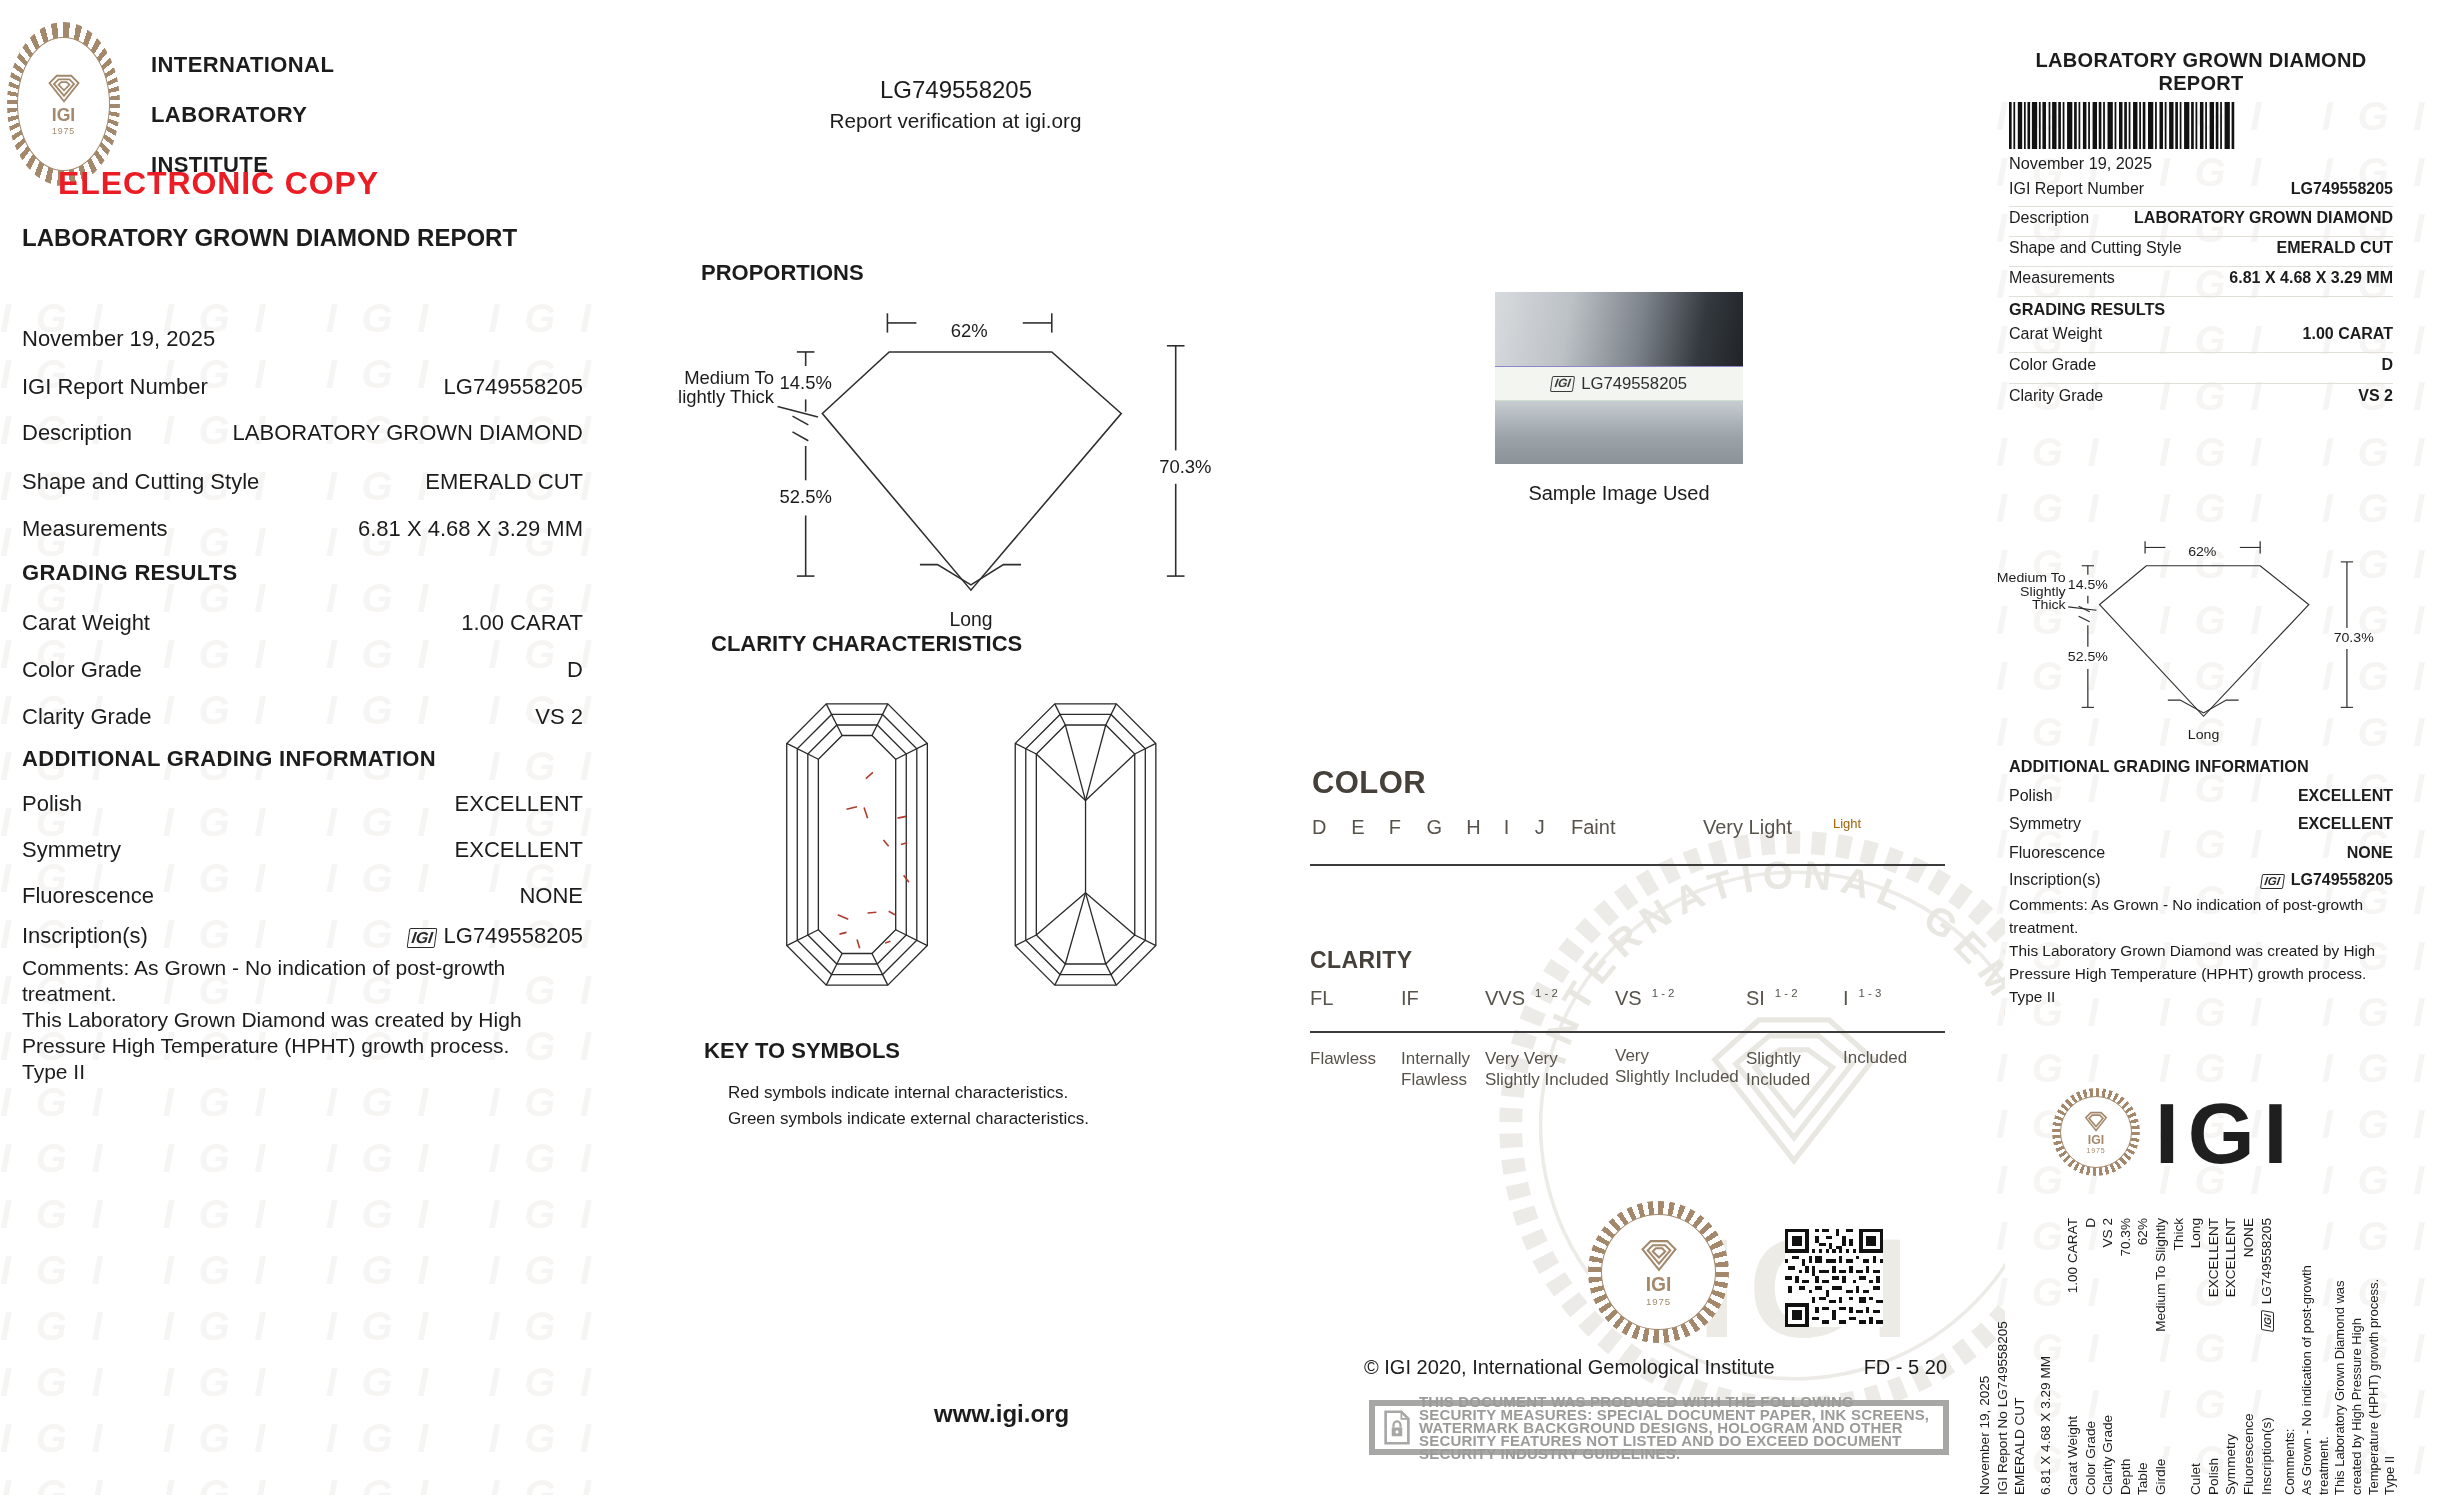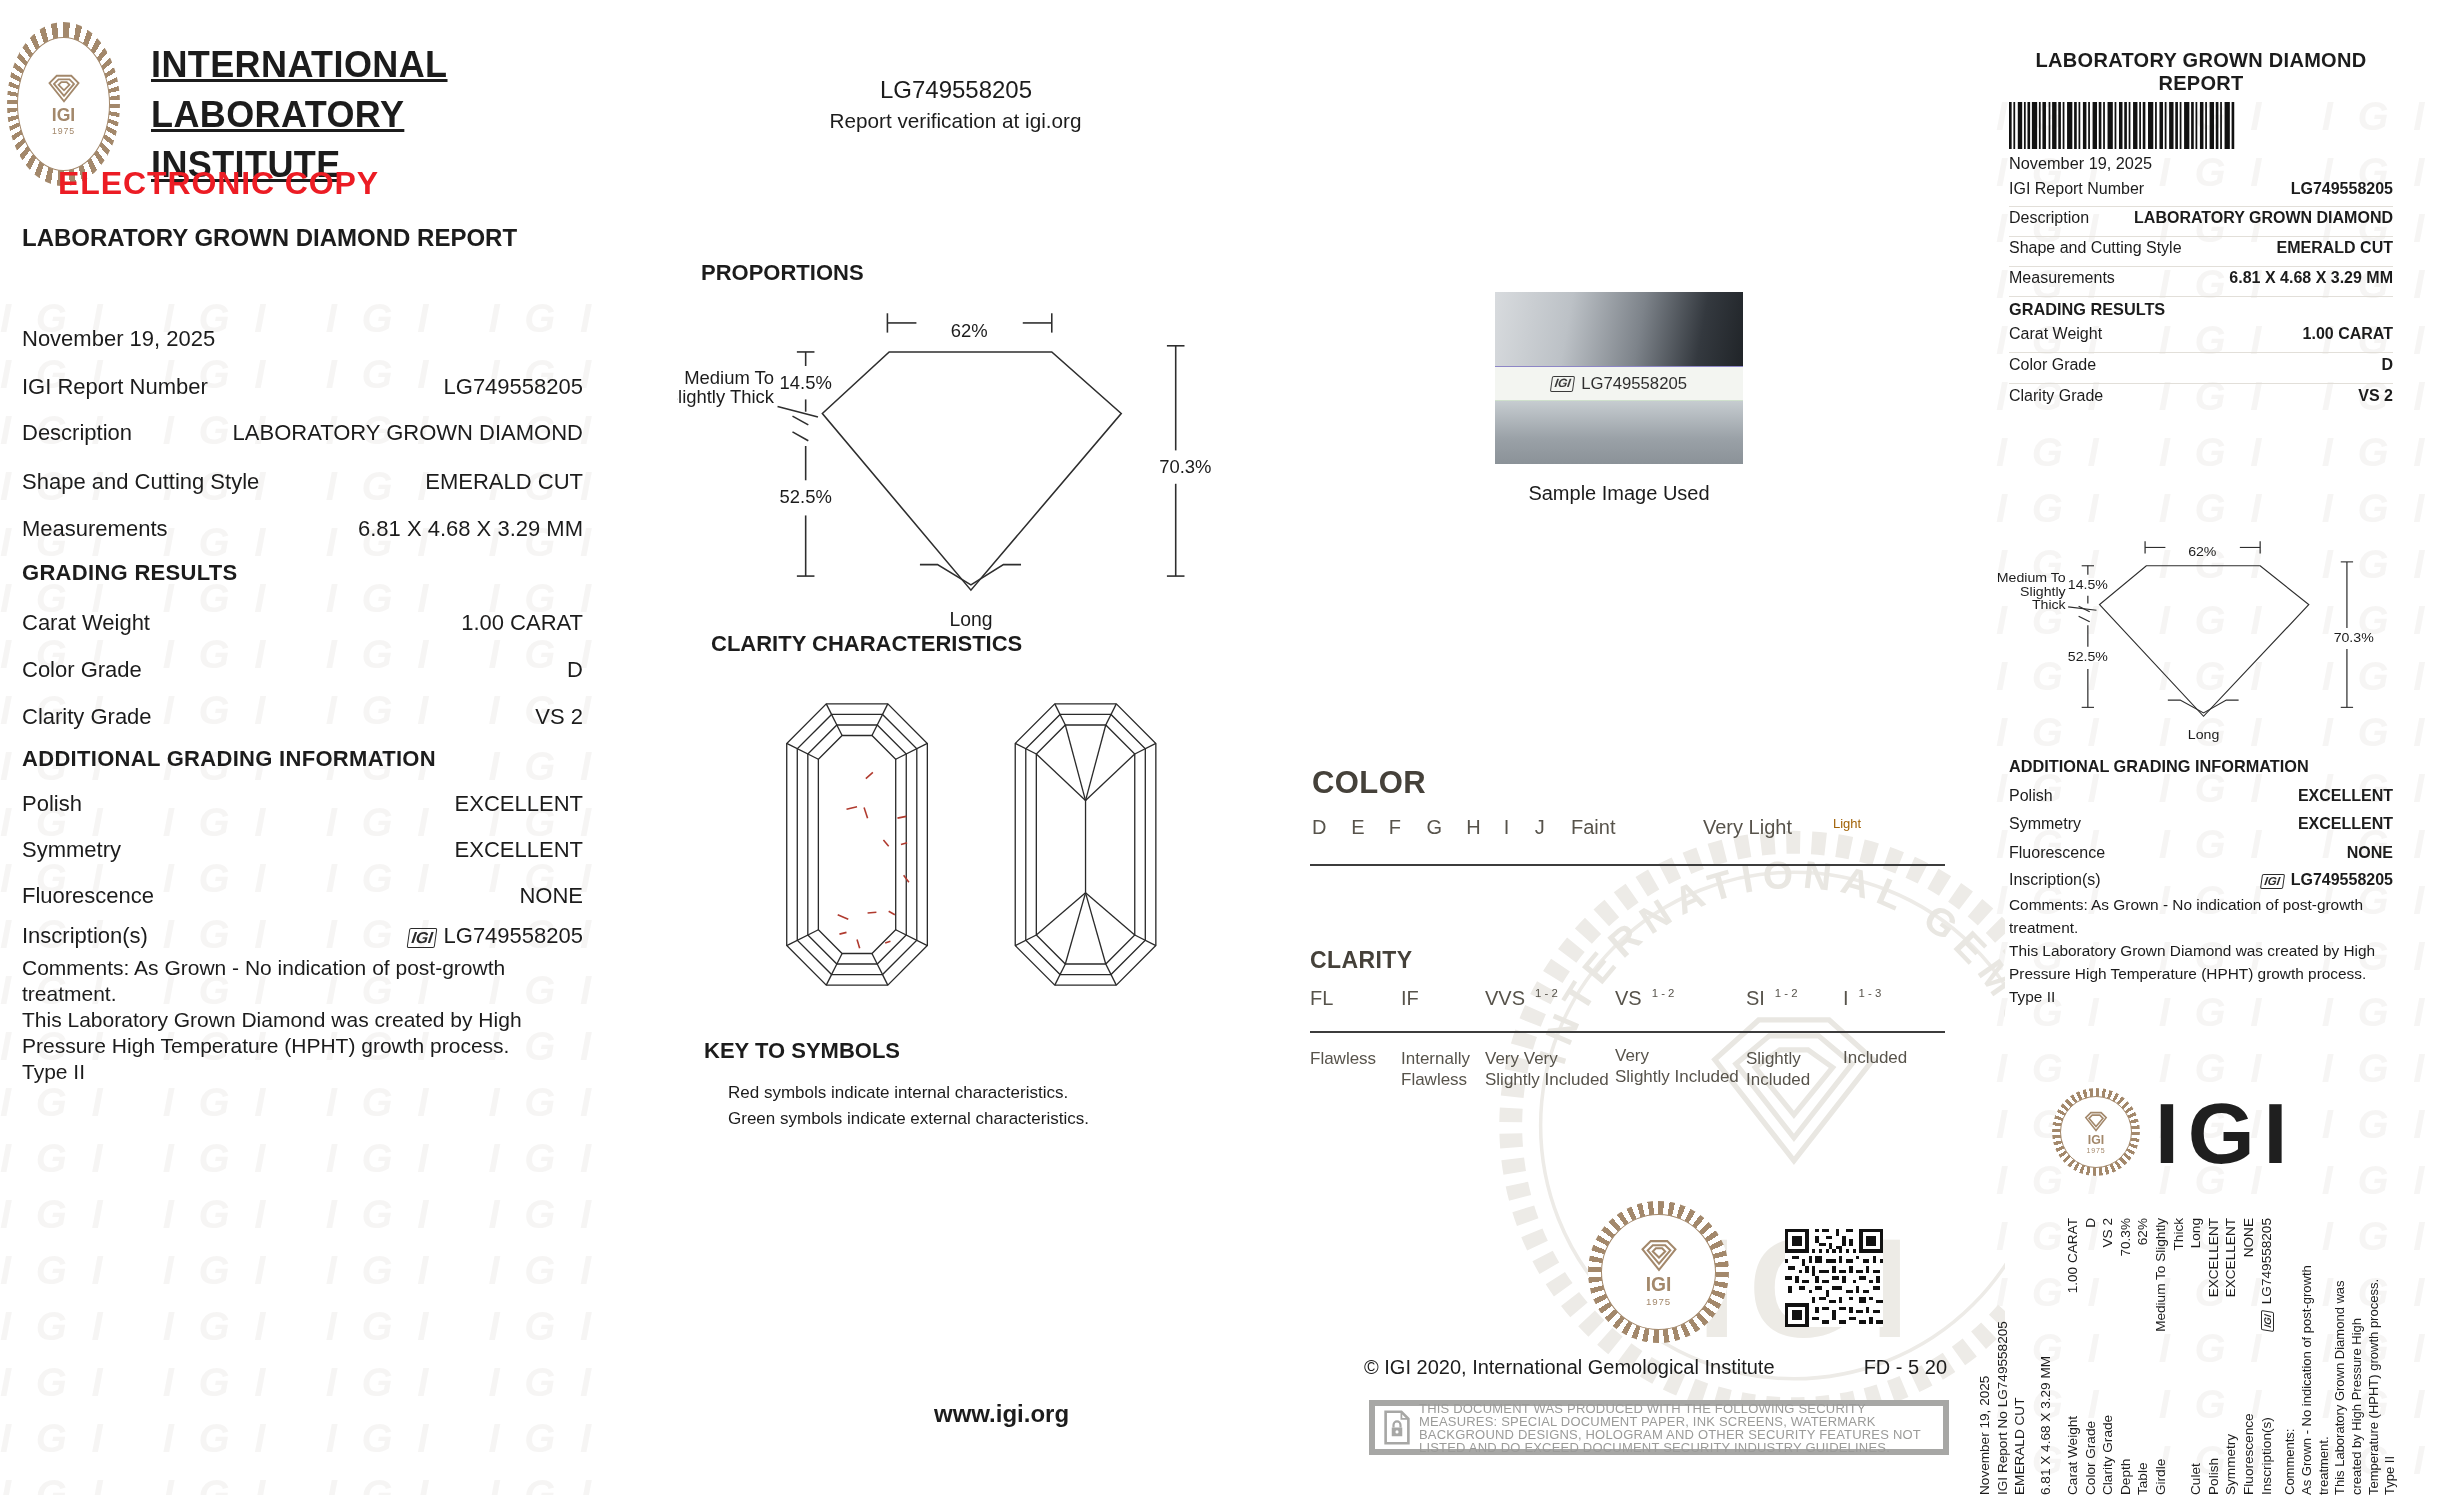--- a/index.html
+++ b/index.html
@@ -30,22 +30,22 @@
   .rc-sep{border-bottom:0.9px solid #e2dfd9;}
   .rc-hdr{position:absolute;left:2009px;font-size:16.3px;font-weight:bold;z-index:3;}
   svg text{font-family:"Liberation Sans", sans-serif;}
   .diagram{position:absolute;z-index:3;}
   .glyph-igi{display:inline-block;font-weight:bold;font-style:italic;
     transform:skewX(-8deg);border:1.3px solid #2a2a2a;border-radius:1.8px;
     padding:0 2.6px;margin-right:7px;font-size:0.72em;line-height:1.15;color:#2a2a2a;}
   .sec-bar{position:absolute;left:1369px;top:1400px;width:580px;height:55px;
     border:6.2px solid #a7a7a5;background:#fff;box-sizing:border-box;display:flex;
     align-items:center;z-index:4;}
-  .sec-text{font-size:13px;line-height:13px;color:#9b9b99;letter-spacing:0.2px;
-    padding:0 10.6px 0 7px;}
+  .sec-text{font-size:15px;line-height:13px;color:#9b9b99;letter-spacing:0.2px;
+    padding:0 10.6px 0 7px;font-weight:bold;}
   .wmk{z-index:1;}
 </style>
 </head>
 <body>
 
 <div id="page">
 
   <div class="wm-tile" style="left:0;top:290px;width:624px;height:1205px;">IGI IGI IGI IGI IGI IGI IGI IGI IGI IGI IGI IGI IGI IGI IGI IGI IGI IGI IGI IGI IGI IGI IGI IGI IGI IGI IGI IGI IGI IGI IGI IGI IGI IGI IGI IGI IGI IGI IGI IGI IGI IGI IGI IGI IGI IGI IGI IGI IGI IGI IGI IGI IGI IGI IGI IGI IGI IGI IGI IGI IGI IGI IGI IGI IGI IGI IGI IGI IGI IGI IGI IGI IGI IGI IGI IGI IGI IGI IGI IGI IGI IGI IGI IGI IGI IGI IGI IGI IGI IGI IGI IGI IGI IGI IGI IGI IGI IGI IGI IGI IGI IGI IGI IGI IGI IGI IGI IGI IGI IGI IGI IGI IGI IGI IGI IGI IGI IGI IGI IGI IGI IGI IGI IGI IGI IGI IGI IGI IGI IGI IGI IGI IGI IGI IGI IGI IGI IGI IGI IGI IGI IGI IGI IGI IGI IGI IGI IGI IGI IGI IGI IGI IGI IGI IGI IGI IGI IGI IGI IGI IGI IGI IGI IGI IGI IGI IGI IGI IGI IGI IGI IGI IGI IGI IGI IGI IGI IGI IGI IGI IGI IGI IGI IGI IGI IGI IGI IGI IGI IGI IGI IGI IGI IGI IGI IGI IGI IGI IGI IGI IGI IGI IGI IGI IGI IGI IGI IGI IGI IGI IGI IGI IGI IGI IGI IGI IGI IGI IGI IGI IGI IGI IGI IGI IGI IGI IGI IGI IGI IGI IGI IGI IGI IGI IGI IGI IGI IGI IGI IGI IGI IGI IGI IGI IGI IGI IGI IGI IGI IGI IGI IGI IGI IGI IGI IGI IGI IGI IGI IGI IGI IGI IGI IGI IGI IGI IGI IGI IGI IGI IGI IGI IGI IGI IGI IGI IGI IGI IGI IGI IGI IGI IGI IGI IGI IGI IGI IGI IGI IGI IGI IGI IGI IGI IGI IGI IGI IGI IGI IGI IGI IGI IGI IGI IGI IGI IGI IGI IGI IGI IGI IGI IGI IGI IGI IGI IGI IGI IGI IGI IGI IGI IGI IGI IGI IGI IGI IGI IGI IGI IGI IGI IGI IGI IGI IGI IGI IGI IGI IGI IGI IGI IGI IGI IGI IGI IGI IGI IGI IGI IGI IGI IGI IGI IGI IGI IGI IGI IGI IGI IGI IGI IGI IGI IGI IGI IGI IGI IGI IGI IGI IGI IGI IGI IGI IGI IGI IGI IGI IGI IGI IGI IGI IGI IGI IGI IGI IGI IGI IGI IGI IGI IGI IGI IGI IGI IGI IGI IGI IGI IGI IGI IGI IGI IGI IGI IGI IGI IGI IGI IGI IGI IGI IGI IGI IGI IGI IGI IGI IGI IGI IGI IGI IGI IGI IGI IGI IGI IGI IGI IGI IGI IGI IGI IGI IGI IGI IGI IGI IGI IGI IGI IGI IGI IGI IGI IGI IGI IGI IGI IGI IGI IGI IGI IGI IGI IGI IGI IGI IGI IGI IGI IGI IGI IGI IGI IGI IGI IGI IGI IGI IGI IGI IGI IGI IGI IGI IGI IGI IGI IGI IGI IGI IGI IGI IGI IGI IGI IGI IGI IGI IGI IGI IGI IGI IGI IGI IGI IGI IGI IGI IGI IGI IGI IGI IGI IGI IGI IGI IGI IGI IGI IGI IGI IGI IGI IGI IGI IGI IGI IGI IGI IGI IGI IGI IGI IGI IGI IGI IGI IGI IGI IGI IGI IGI IGI IGI IGI IGI IGI IGI IGI IGI IGI IGI IGI IGI IGI IGI IGI IGI IGI IGI IGI IGI IGI IGI IGI IGI IGI IGI IGI IGI IGI IGI IGI IGI IGI IGI IGI IGI IGI IGI IGI IGI IGI IGI IGI IGI IGI IGI IGI IGI IGI IGI IGI IGI IGI IGI IGI IGI IGI IGI IGI IGI IGI IGI IGI IGI IGI IGI IGI IGI IGI IGI IGI IGI IGI IGI IGI IGI IGI IGI IGI IGI IGI IGI IGI IGI IGI IGI IGI IGI IGI IGI IGI IGI IGI IGI IGI IGI IGI IGI IGI IGI IGI IGI IGI IGI IGI IGI IGI IGI IGI IGI IGI IGI IGI IGI IGI IGI IGI IGI IGI IGI IGI IGI IGI IGI IGI IGI IGI IGI IGI IGI IGI IGI IGI IGI IGI IGI IGI IGI IGI IGI IGI IGI IGI IGI IGI IGI IGI IGI IGI IGI IGI IGI IGI IGI IGI IGI IGI IGI IGI IGI IGI IGI IGI IGI IGI IGI IGI IGI IGI IGI IGI IGI IGI IGI IGI IGI IGI IGI IGI IGI IGI IGI IGI IGI IGI IGI IGI IGI IGI IGI IGI IGI IGI IGI IGI IGI IGI IGI IGI IGI IGI IGI IGI IGI IGI IGI IGI IGI IGI IGI IGI IGI IGI IGI IGI IGI IGI IGI IGI IGI IGI IGI IGI IGI IGI IGI IGI IGI IGI IGI IGI IGI IGI IGI IGI IGI IGI IGI IGI IGI IGI IGI IGI IGI IGI IGI IGI IGI IGI IGI IGI IGI IGI IGI IGI IGI IGI IGI IGI IGI IGI IGI IGI IGI IGI IGI IGI IGI IGI IGI IGI IGI IGI IGI IGI IGI IGI IGI IGI IGI IGI IGI IGI IGI IGI IGI IGI IGI IGI IGI IGI IGI IGI IGI IGI IGI IGI IGI IGI IGI IGI IGI IGI IGI IGI IGI IGI IGI IGI IGI IGI IGI IGI IGI IGI IGI IGI IGI IGI IGI IGI IGI IGI IGI IGI IGI IGI IGI IGI IGI IGI IGI IGI IGI IGI IGI IGI IGI IGI IGI IGI IGI IGI IGI IGI IGI IGI IGI IGI IGI IGI IGI IGI IGI IGI IGI IGI IGI IGI IGI IGI IGI IGI IGI IGI </div>
   <div class="wm-tile" style="left:1996px;top:88px;width:466px;height:1407px;">IGI IGI IGI IGI IGI IGI IGI IGI IGI IGI IGI IGI IGI IGI IGI IGI IGI IGI IGI IGI IGI IGI IGI IGI IGI IGI IGI IGI IGI IGI IGI IGI IGI IGI IGI IGI IGI IGI IGI IGI IGI IGI IGI IGI IGI IGI IGI IGI IGI IGI IGI IGI IGI IGI IGI IGI IGI IGI IGI IGI IGI IGI IGI IGI IGI IGI IGI IGI IGI IGI IGI IGI IGI IGI IGI IGI IGI IGI IGI IGI IGI IGI IGI IGI IGI IGI IGI IGI IGI IGI IGI IGI IGI IGI IGI IGI IGI IGI IGI IGI IGI IGI IGI IGI IGI IGI IGI IGI IGI IGI IGI IGI IGI IGI IGI IGI IGI IGI IGI IGI IGI IGI IGI IGI IGI IGI IGI IGI IGI IGI IGI IGI IGI IGI IGI IGI IGI IGI IGI IGI IGI IGI IGI IGI IGI IGI IGI IGI IGI IGI IGI IGI IGI IGI IGI IGI IGI IGI IGI IGI IGI IGI IGI IGI IGI IGI IGI IGI IGI IGI IGI IGI IGI IGI IGI IGI IGI IGI IGI IGI IGI IGI IGI IGI IGI IGI IGI IGI IGI IGI IGI IGI IGI IGI IGI IGI IGI IGI IGI IGI IGI IGI IGI IGI IGI IGI IGI IGI IGI IGI IGI IGI IGI IGI IGI IGI IGI IGI IGI IGI IGI IGI IGI IGI IGI IGI IGI IGI IGI IGI IGI IGI IGI IGI IGI IGI IGI IGI IGI IGI IGI IGI IGI IGI IGI IGI IGI IGI IGI IGI IGI IGI IGI IGI IGI IGI IGI IGI IGI IGI IGI IGI IGI IGI IGI IGI IGI IGI IGI IGI IGI IGI IGI IGI IGI IGI IGI IGI IGI IGI IGI IGI IGI IGI IGI IGI IGI IGI IGI IGI IGI IGI IGI IGI IGI IGI IGI IGI IGI IGI IGI IGI IGI IGI IGI IGI IGI IGI IGI IGI IGI IGI IGI IGI IGI IGI IGI IGI IGI IGI IGI IGI IGI IGI IGI IGI IGI IGI IGI IGI IGI IGI IGI IGI IGI IGI IGI IGI IGI IGI IGI IGI IGI IGI IGI IGI IGI IGI IGI IGI IGI IGI IGI IGI IGI IGI IGI IGI IGI IGI IGI IGI IGI IGI IGI IGI IGI IGI IGI IGI IGI IGI IGI IGI IGI IGI IGI IGI IGI IGI IGI IGI IGI IGI IGI IGI IGI IGI IGI IGI IGI IGI IGI IGI IGI IGI IGI IGI IGI IGI IGI IGI IGI IGI IGI IGI IGI IGI IGI IGI IGI IGI IGI IGI IGI IGI IGI IGI IGI IGI IGI IGI IGI IGI IGI IGI IGI IGI IGI IGI IGI IGI IGI IGI IGI IGI IGI IGI IGI IGI IGI IGI IGI IGI IGI IGI IGI IGI IGI IGI IGI IGI IGI IGI IGI IGI IGI IGI IGI IGI IGI IGI IGI IGI IGI IGI IGI IGI IGI IGI IGI IGI IGI IGI IGI IGI IGI IGI IGI IGI IGI IGI IGI IGI IGI IGI IGI IGI IGI IGI IGI IGI IGI IGI IGI IGI IGI IGI IGI IGI IGI IGI IGI IGI IGI IGI IGI IGI IGI IGI IGI IGI IGI IGI IGI IGI IGI IGI IGI IGI IGI IGI IGI IGI IGI IGI IGI IGI IGI IGI IGI IGI IGI IGI IGI IGI IGI IGI IGI IGI IGI IGI IGI IGI IGI IGI IGI IGI IGI IGI IGI IGI IGI IGI IGI IGI IGI IGI IGI IGI IGI IGI IGI IGI IGI IGI IGI IGI IGI IGI IGI IGI IGI IGI IGI IGI IGI IGI IGI IGI IGI IGI IGI IGI IGI IGI IGI IGI IGI IGI IGI IGI IGI IGI IGI IGI IGI IGI IGI IGI IGI IGI IGI IGI IGI IGI IGI IGI IGI IGI IGI IGI IGI IGI IGI IGI IGI IGI IGI IGI IGI IGI IGI IGI IGI IGI IGI IGI IGI IGI IGI IGI IGI IGI IGI IGI IGI IGI IGI IGI IGI IGI IGI IGI IGI IGI IGI IGI IGI IGI IGI IGI IGI IGI IGI IGI IGI IGI IGI IGI IGI IGI IGI IGI IGI IGI IGI IGI IGI IGI IGI IGI IGI IGI IGI IGI IGI IGI IGI IGI IGI IGI IGI IGI IGI IGI IGI IGI IGI IGI IGI IGI IGI IGI IGI IGI IGI IGI IGI IGI IGI IGI IGI IGI IGI IGI IGI IGI IGI IGI IGI IGI IGI IGI IGI IGI IGI IGI IGI IGI IGI IGI IGI IGI IGI IGI IGI IGI IGI IGI IGI IGI IGI IGI IGI IGI IGI IGI IGI IGI IGI IGI IGI IGI IGI IGI IGI IGI IGI IGI IGI IGI IGI IGI IGI IGI IGI IGI IGI IGI IGI IGI IGI IGI IGI IGI IGI IGI IGI IGI IGI IGI IGI IGI IGI IGI IGI IGI IGI IGI IGI IGI IGI IGI IGI IGI IGI IGI IGI IGI IGI IGI IGI IGI IGI IGI IGI IGI IGI IGI IGI IGI IGI IGI IGI IGI IGI IGI IGI IGI IGI IGI IGI IGI IGI IGI IGI IGI IGI IGI IGI IGI IGI IGI IGI IGI IGI IGI IGI IGI IGI IGI IGI IGI IGI IGI IGI IGI IGI IGI IGI IGI IGI IGI IGI IGI IGI IGI IGI IGI IGI IGI IGI IGI IGI IGI IGI IGI IGI IGI IGI IGI IGI IGI IGI IGI IGI IGI IGI IGI IGI IGI IGI IGI IGI IGI IGI IGI IGI IGI IGI IGI IGI IGI IGI IGI IGI IGI IGI IGI IGI IGI IGI IGI IGI IGI IGI IGI IGI IGI </div>
 
@@ -70,21 +70,21 @@
         <g fill="none" stroke="#a3886b" stroke-width="2">
           <polygon points="6,12 14,4 30,4 38,12 22,32"></polygon>
           <polygon points="11,13 16,8 28,8 33,13 22,26"></polygon>
           <polygon points="16,14 19,11 25,11 28,14 22,20"></polygon>
         </g>
       </svg>
       <div class="b" style="font-size:17.6px;">IGI</div>
       <div class="yr" style="font-size:8.8px;">1975</div>
     </div>
   </div>
-  <div class="abs b" style="left:151px;top:40px;font-size:36px;line-height:50px;letter-spacing:0.4px;z-index:3;text-decoration:underline;">
+  <div class="abs b" style="left:151px;top:40px;font-size:22px;line-height:50px;letter-spacing:0.4px;z-index:3;">
     <div>INTERNATIONAL</div>
     <div>LABORATORY</div>
     <div>INSTITUTE</div>
   </div>
   <div class="abs b" style="left:58px;top:165px;font-size:32px;color:#ec1c24;letter-spacing:0.9px;z-index:3;">ELECTRONIC COPY</div>
   <div class="abs b" style="left:22px;top:224px;font-size:24px;z-index:3;">LABORATORY GROWN DIAMOND REPORT</div>
 
   <div class="abs" style="left:824px;top:76px;width:264px;text-align:center;font-size:24px;z-index:3;">LG749558205</div>
   <div class="abs" style="left:806px;top:109px;width:299px;text-align:center;font-size:20.7px;z-index:3;">Report verification at igi.org</div>
 

